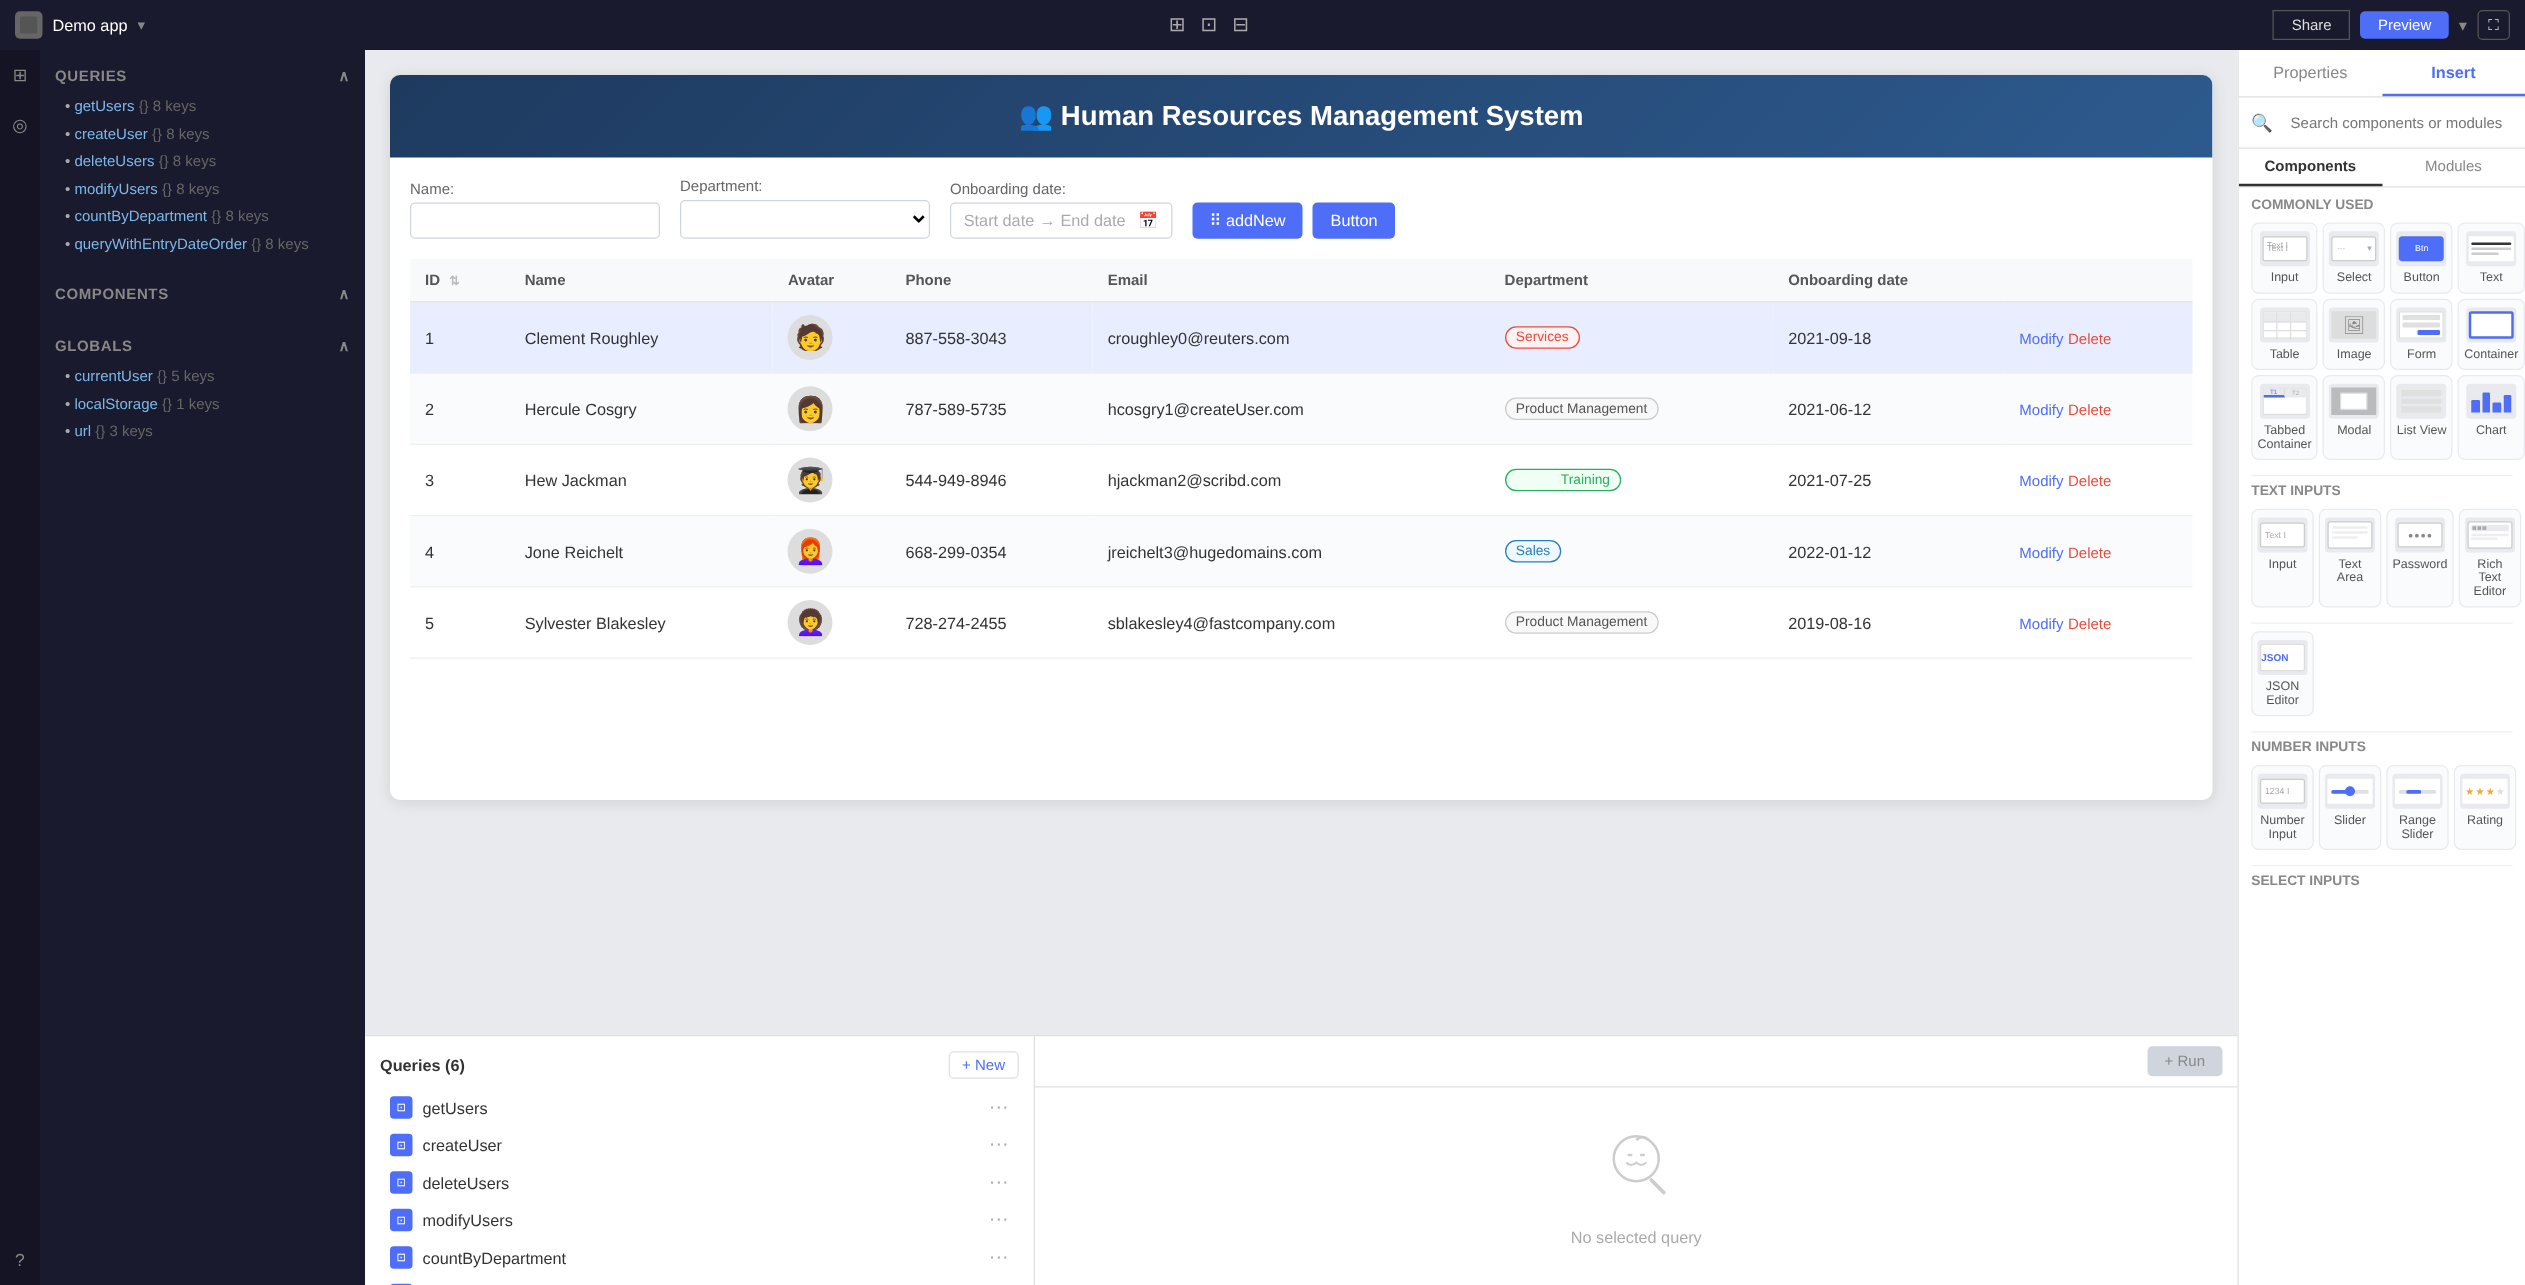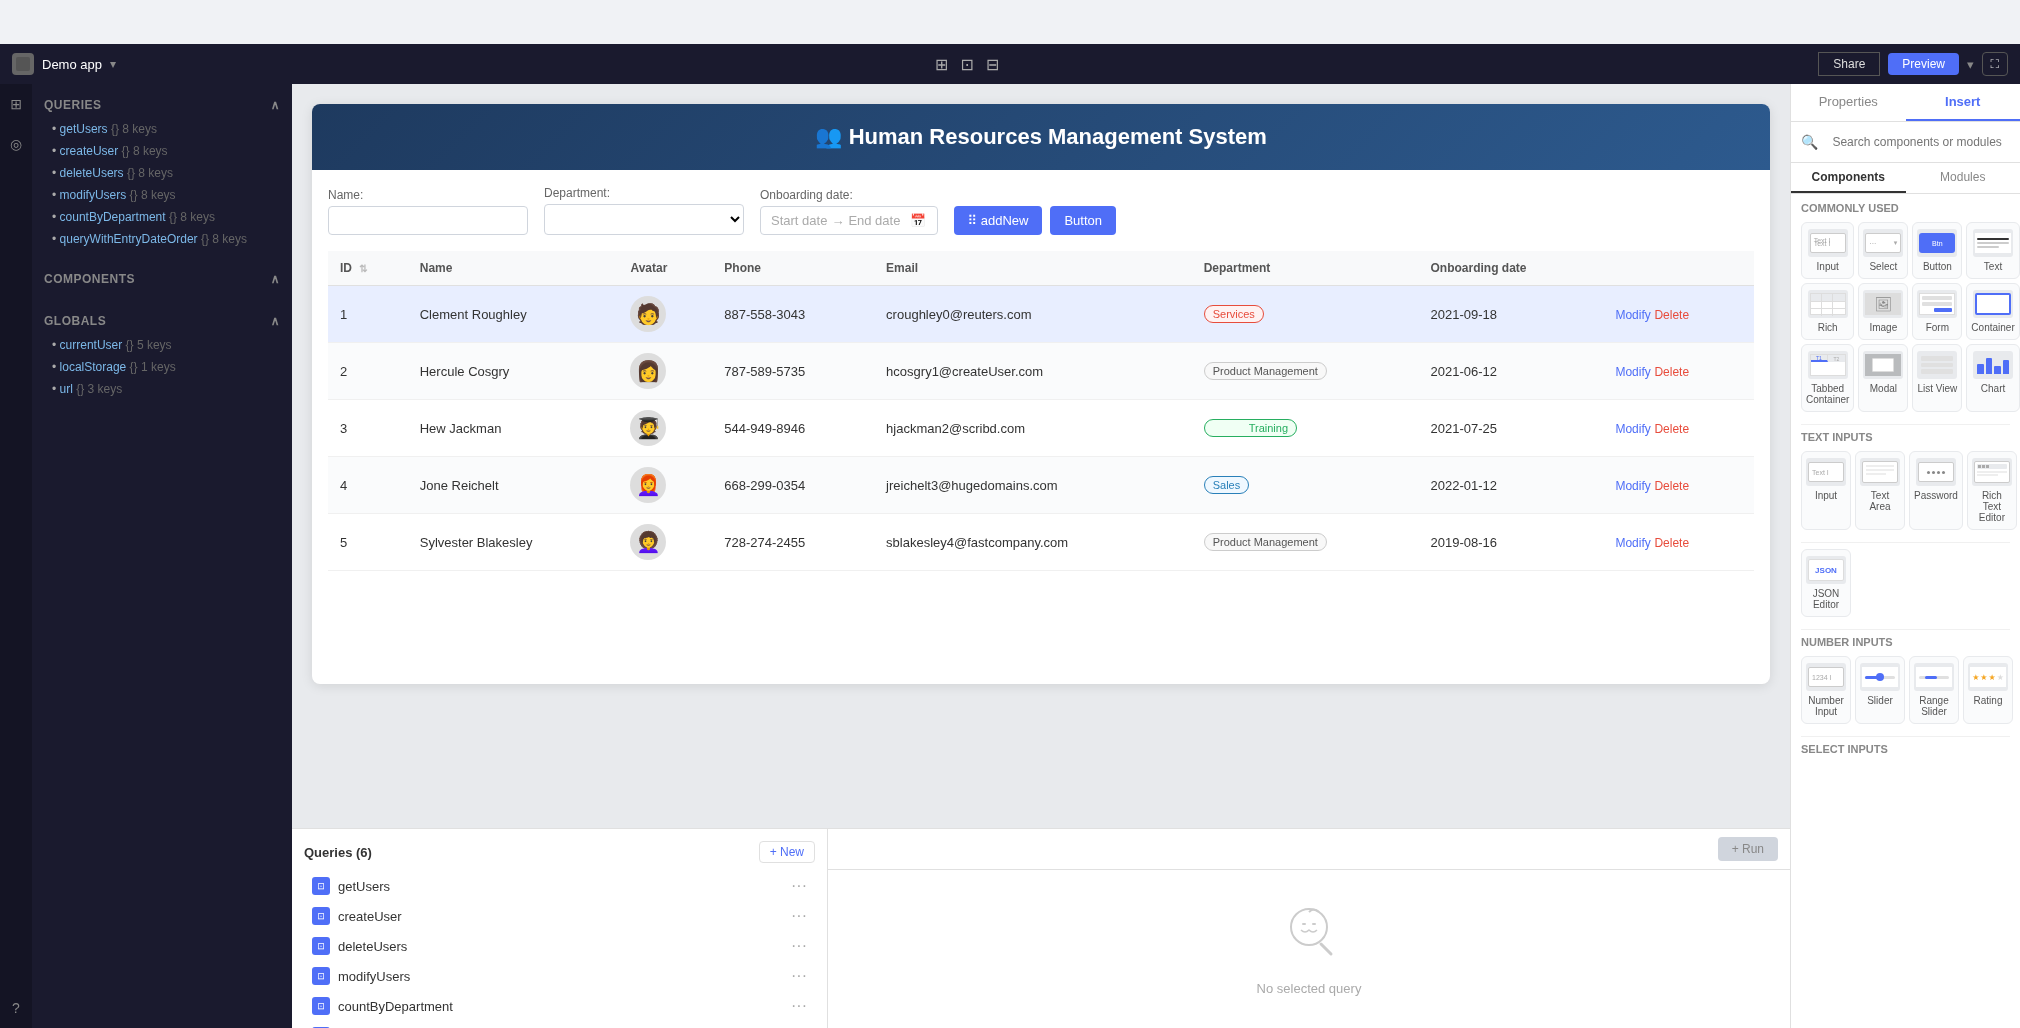--- a/index.html
+++ b/index.html
@@ -1,19 +1,19 @@
 <!DOCTYPE html>
 <html><head>
   <meta charset="utf-8">
   <style>
     * { box-sizing: border-box; margin: 0; padding: 0; }
     body { font-family: -apple-system, BlinkMacSystemFont, 'Segoe UI', sans-serif; font-size: 13px; background: #f0f2f5; color: #333; display: flex; flex-direction: column; height: 100vh; overflow: hidden; }
 
     
-    .topbar { background: #1a1a2e; height: 40px; display: flex; align-items: center; justify-content: space-between; padding: 0 12px; flex-shrink: 0; margin-top: 44px; }
+    .topbar { background: #1a1a2e; height: 40px; display: flex; align-items: center; justify-content: space-between; padding: 0 12px; flex-shrink: 0; }
     .topbar-left { display: flex; align-items: center; gap: 8px; }
     .app-icon { width: 22px; height: 22px; background: #666; border-radius: 4px; display: flex; align-items: center; justify-content: center; }
     .app-name { color: #fff; font-size: 13px; font-weight: 500; }
     .topbar-center { display: flex; align-items: center; gap: 12px; }
     .topbar-icon { color: #aaa; font-size: 16px; cursor: pointer; }
     .topbar-right { display: flex; align-items: center; gap: 8px; }
     .btn-share { background: transparent; border: 1px solid #555; color: #ddd; padding: 4px 14px; border-radius: 0; cursor: pointer; font-size: 12px; }
     .btn-preview { background: #4f6ef7; border: none; color: #fff; padding: 4px 14px; border-radius: 4px; cursor: pointer; font-size: 12px; }
     .btn-expand { background: transparent; border: 1px solid #555; color: #ddd; padding: 4px 8px; border-radius: 4px; cursor: pointer; font-size: 12px; }
 
@@ -450,21 +450,21 @@
               <div style="background:#e8eaed;border-right:1px solid #ddd;border-bottom:1px solid #ddd;"></div>
               <div style="background:#e8eaed;border-bottom:1px solid #ddd;"></div>
               <div style="border-right:1px solid #ddd;border-bottom:1px solid #ddd;"></div>
               <div style="border-right:1px solid #ddd;border-bottom:1px solid #ddd;"></div>
               <div style="border-bottom:1px solid #ddd;"></div>
               <div style="border-right:1px solid #ddd;"></div>
               <div style="border-right:1px solid #ddd;"></div>
               <div></div>
             </div>
           </div>
-          <span class="component-label">Rich</span>
+          <span class="component-label">Table</span>
         </div>
 
         <div class="component-item">
           <div class="component-preview">
             <div style="width:36px;height:22px;background:#ddd;display:flex;align-items:center;justify-content:center;font-size:14px;">🖼</div>
           </div>
           <span class="component-label">Image</span>
         </div>
 
         <div class="component-item">
@@ -579,21 +579,21 @@
           </div>
           <span class="component-label">Rich Text Editor</span>
         </div>
 
       </div>
 
       <div class="section-divider"></div>
       <div class="component-grid">
         <div class="component-item">
           <div class="component-preview">
-            <div style="width:36px;height:22px;background:#fff;border:1px solid #ddd;border-radius:2px;display:flex;align-items:center;justify-content:center;">
+            <div style="width:36px;height:22px;background:#fff;border:1px solid #ddd;border-radius:2px;display:flex;align-items:center;justify-content:flex-start;">
               <span style="font-size:8px;color:#4f6ef7;font-weight:bold;">JSON</span>
             </div>
           </div>
           <span class="component-label">JSON Editor</span>
         </div>
       </div>
 
       <div class="section-divider"></div>
       <div class="component-section-title">Number inputs</div>
       <div class="component-grid">

